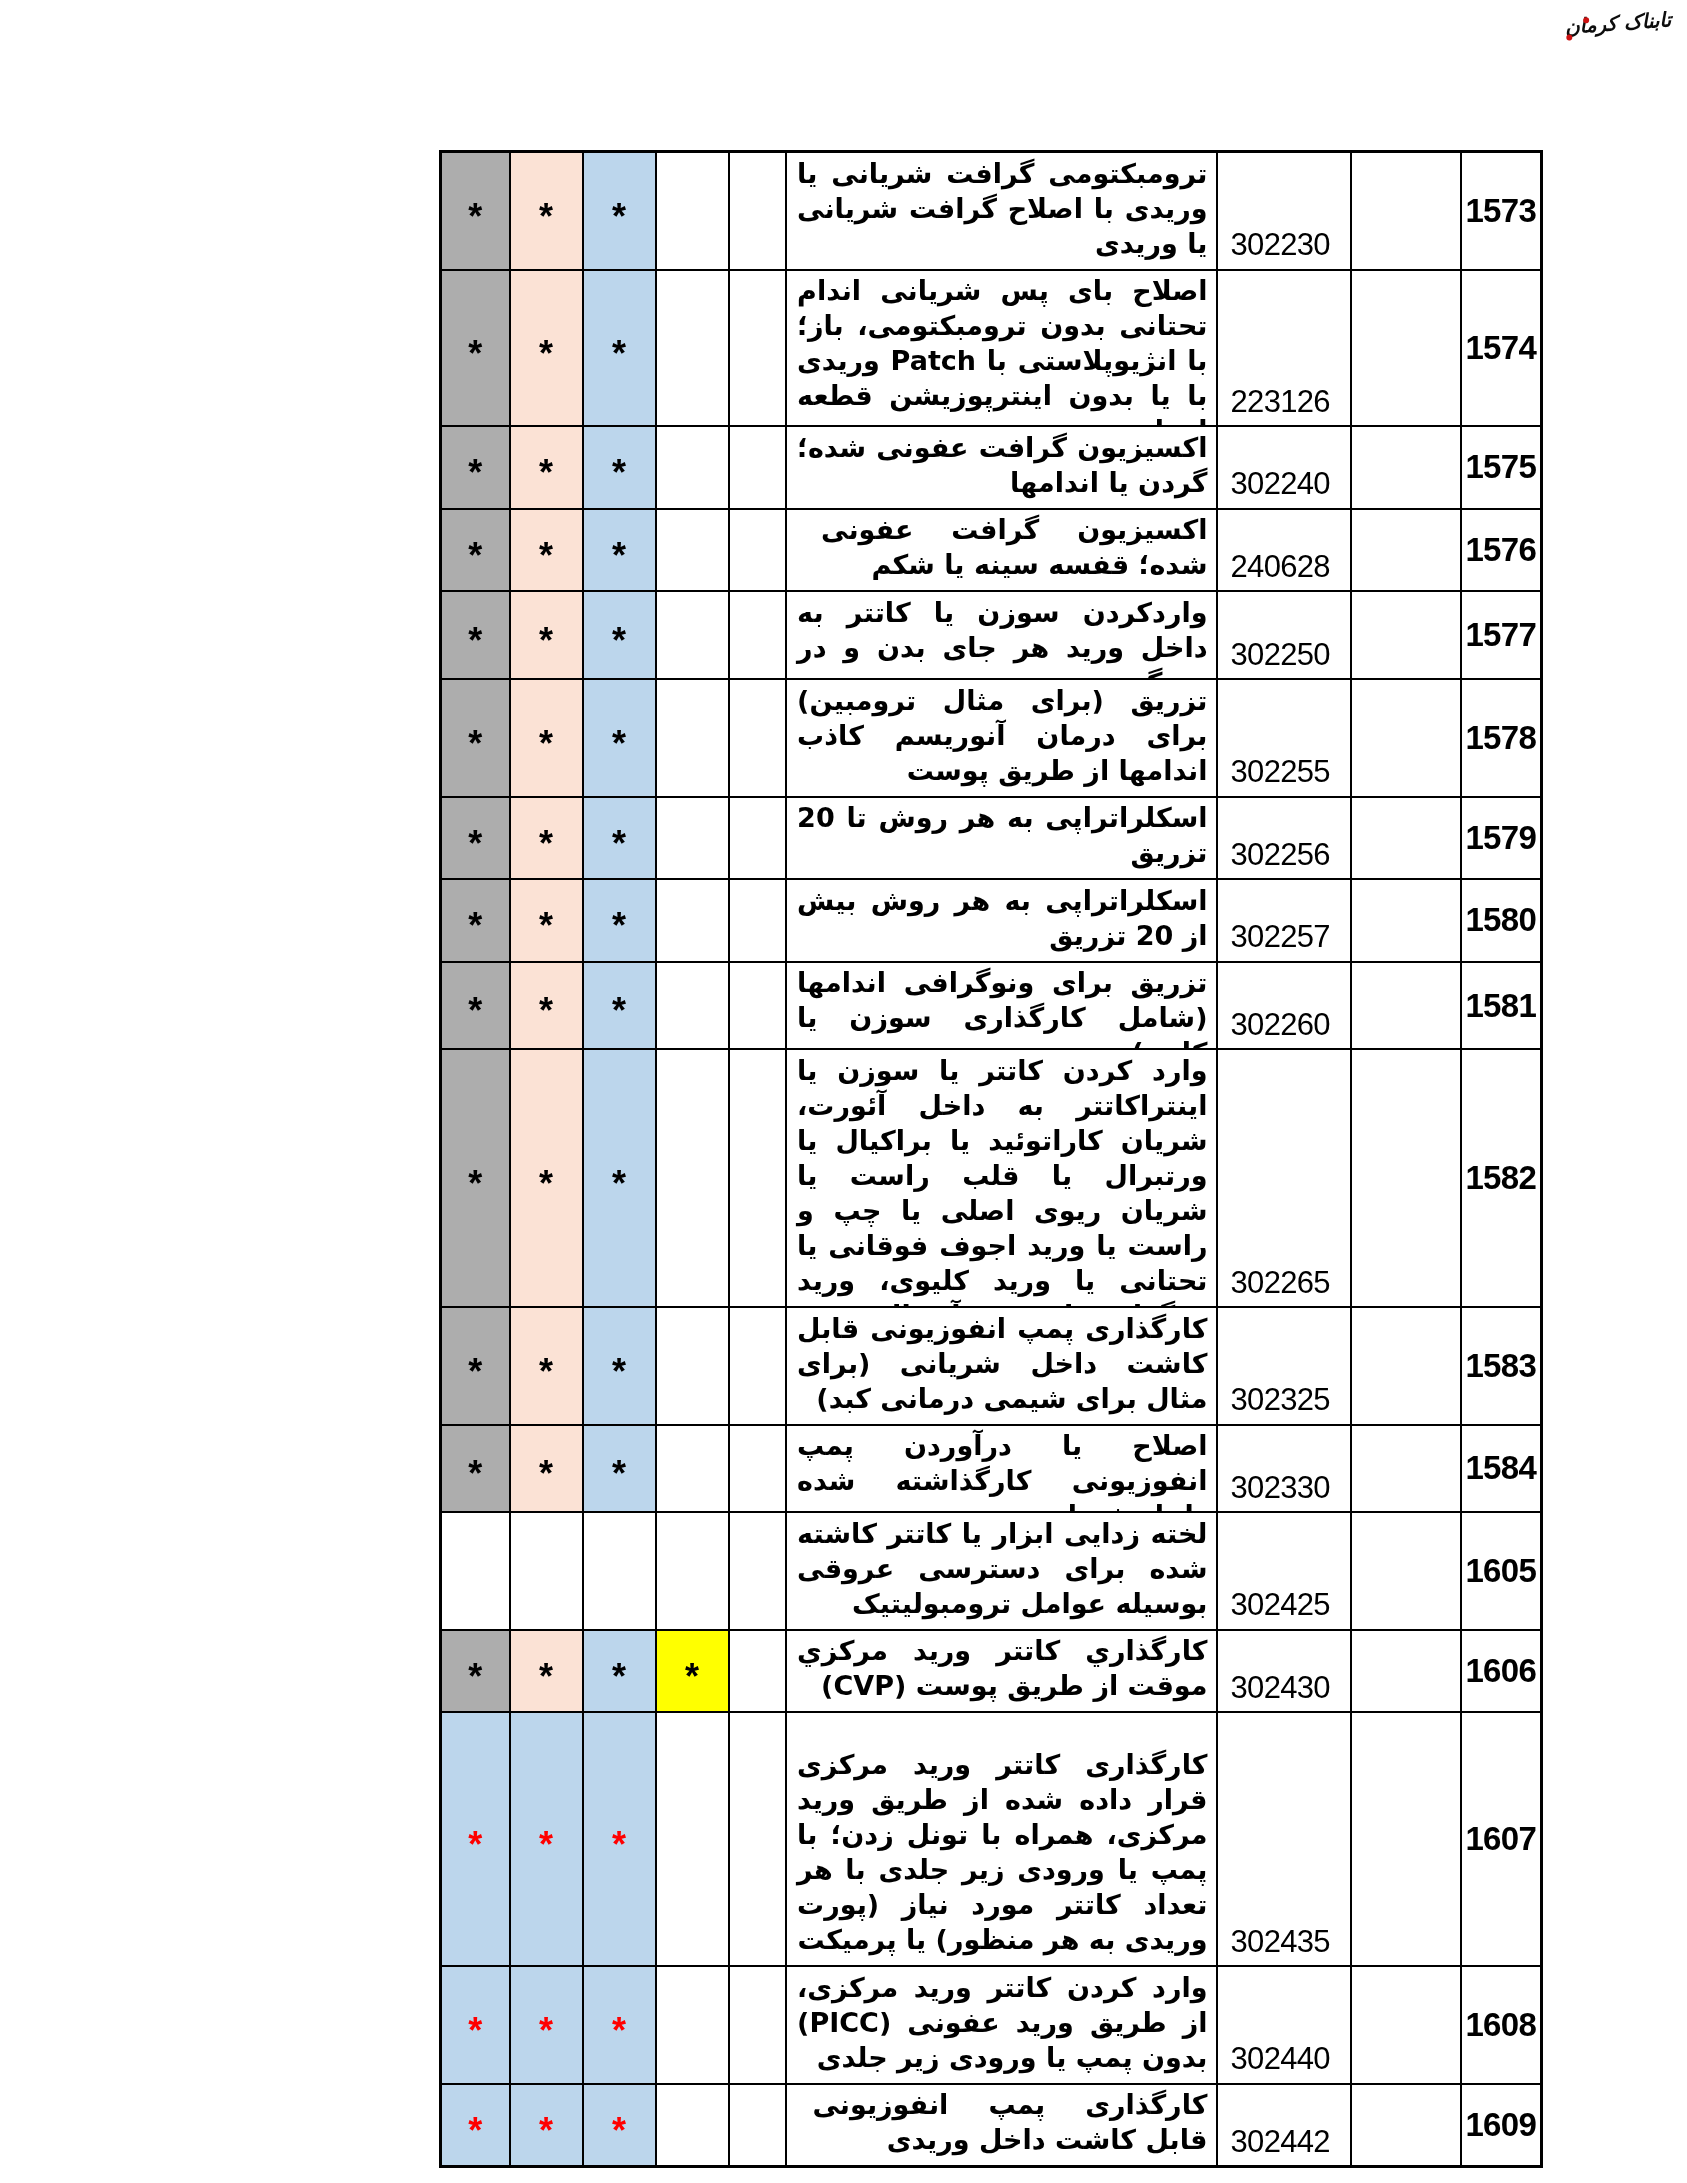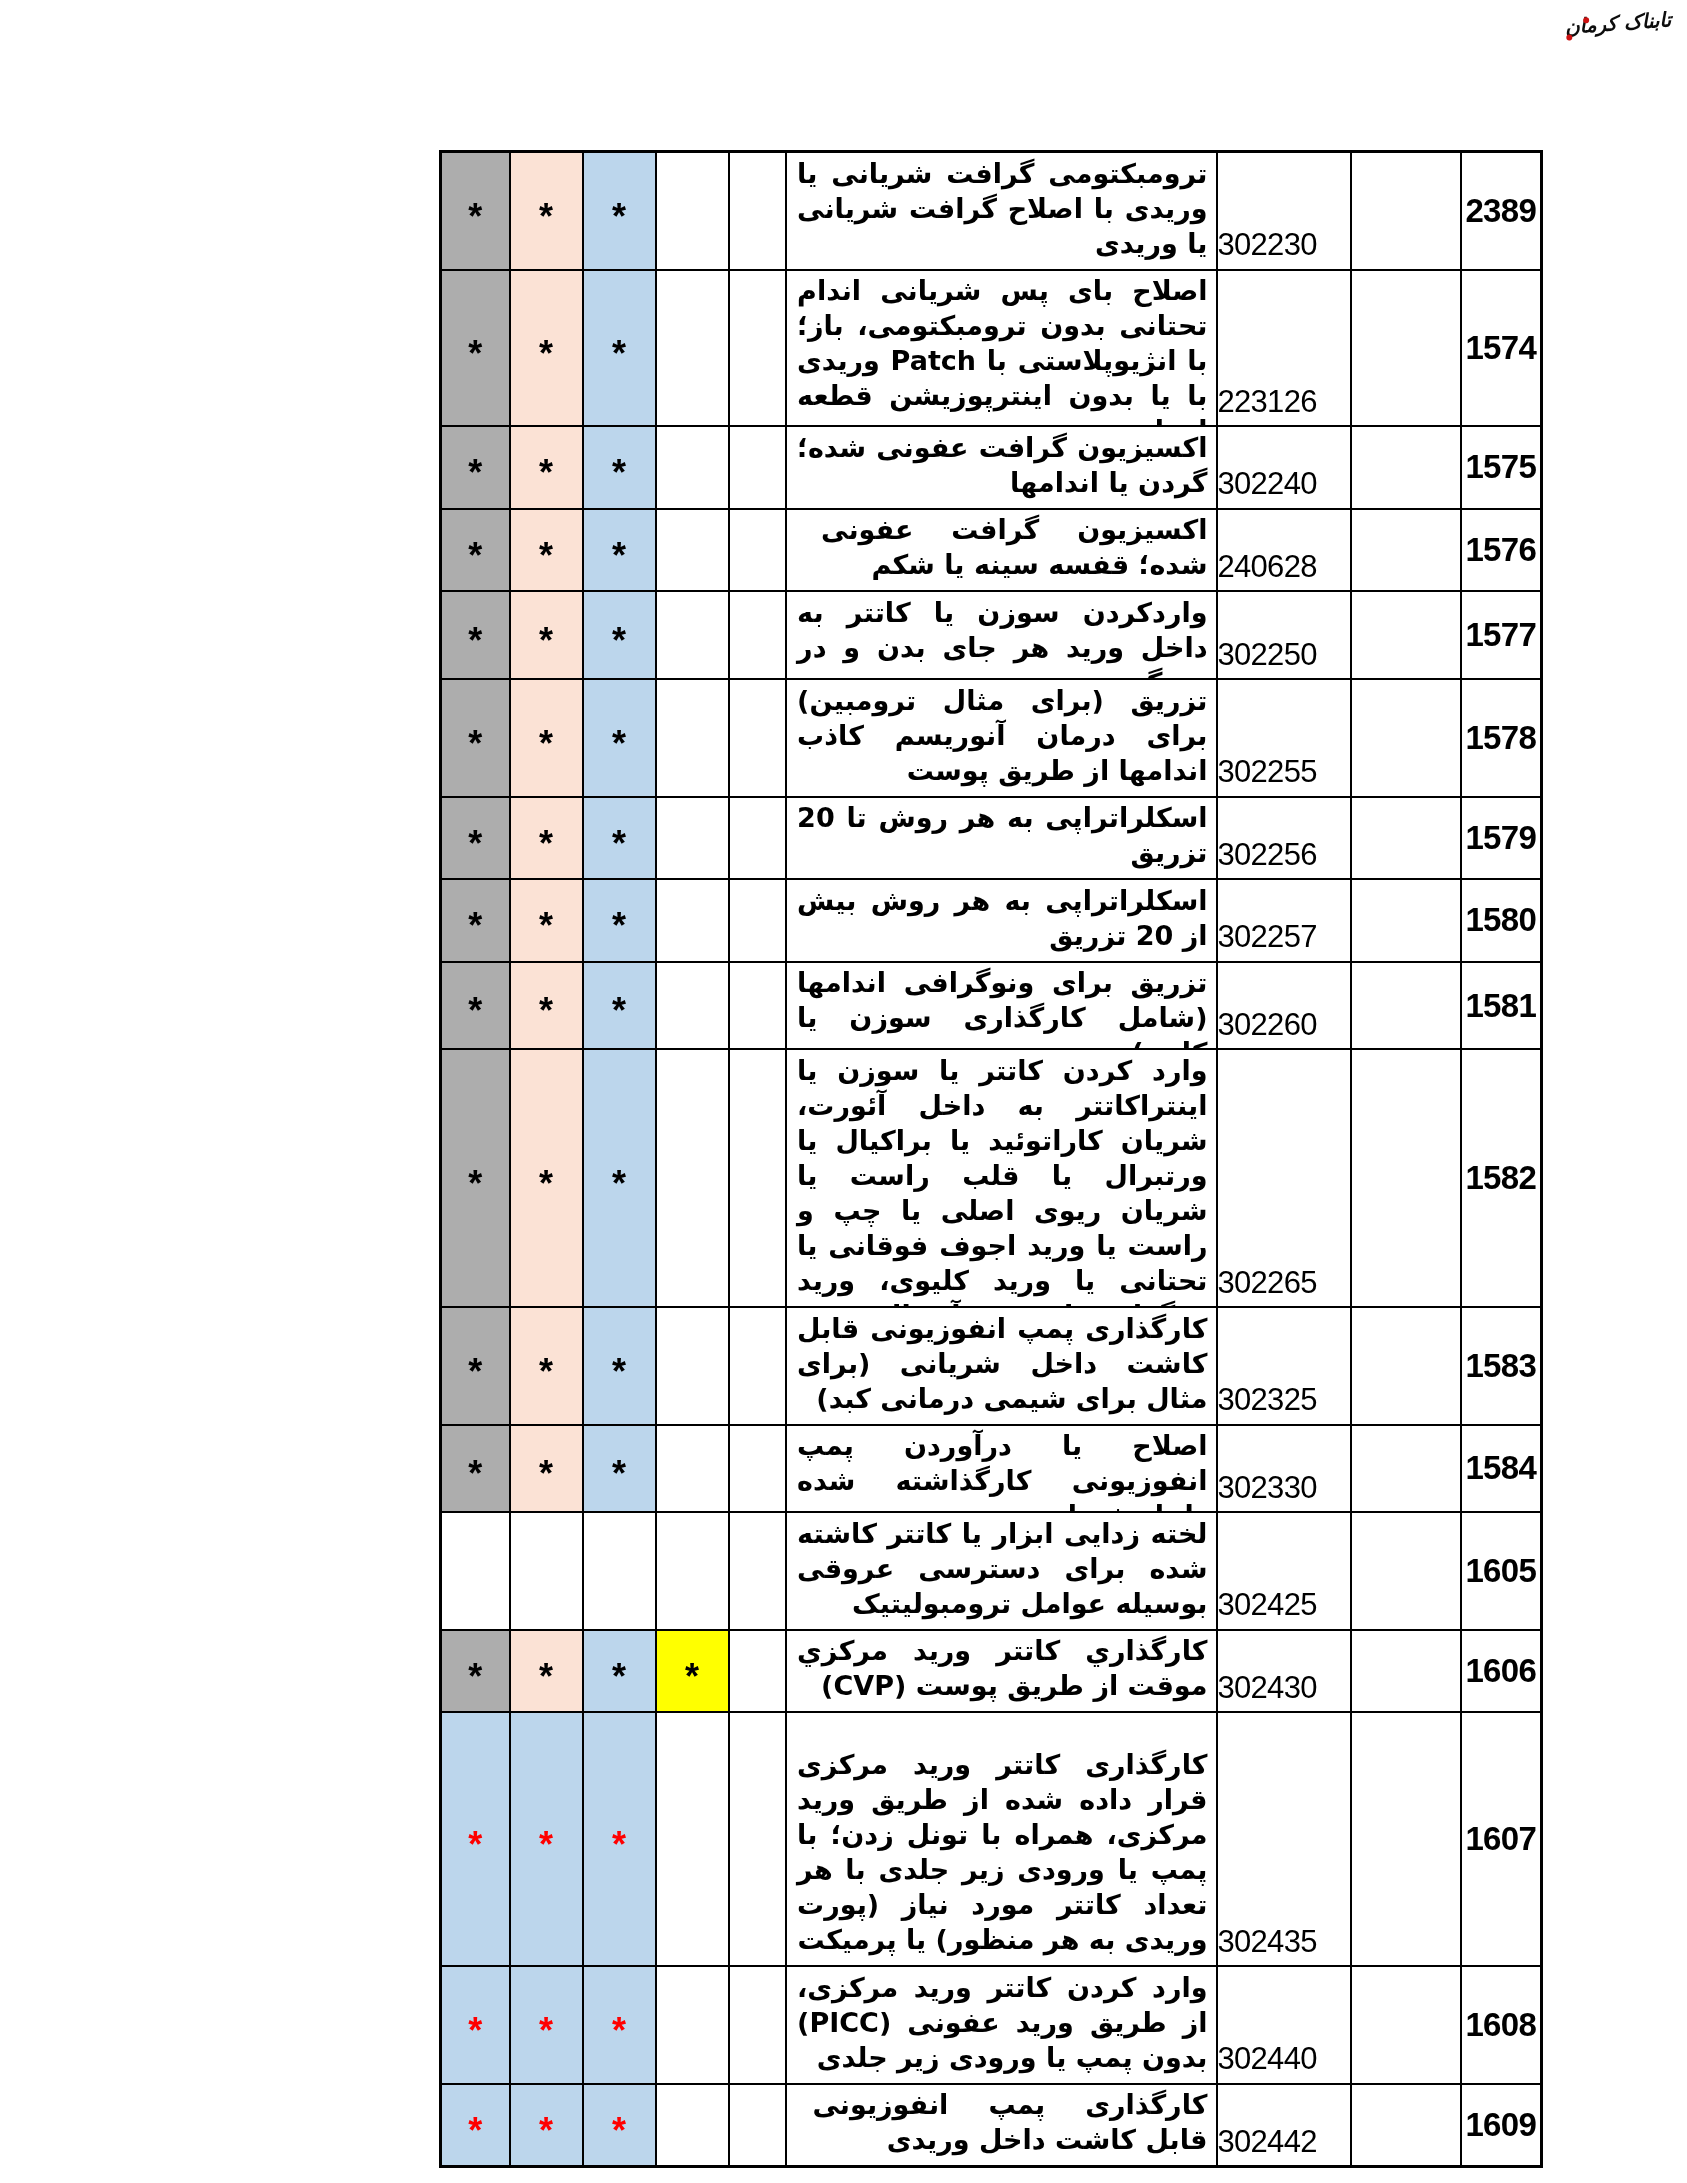--- a/index.html
+++ b/index.html
@@ -34,21 +34,21 @@
   .mark{
     display:inline-block;font-size:36px;font-weight:bold;line-height:13.2px;
     position:relative;top:9.3px;font-family:"Liberation Sans","DejaVu Sans",sans-serif;
   }
   td.desc-cell{vertical-align:bottom;}
   .desc-text{
     direction:rtl;unicode-bidi:plaintext;text-align:justify;
     font-weight:bold;font-size:27px;line-height:35px;
     padding:2.6px 8px 8px 10.6px;overflow:hidden;
   }
-  td.code-cell{vertical-align:bottom;text-align:left;}
+  td.code-cell{vertical-align:bottom;text-align:center;}
   .code-text{
     display:inline-block;font-family:"Liberation Sans","DejaVu Sans",sans-serif;
     font-size:31px;font-weight:400;letter-spacing:-0.7px;
     padding:0 6.6px 5.3px 0;
   }
   td.rowno-cell{text-align:center;vertical-align:middle;}
   .rowno-text{
     font-family:"Liberation Sans","DejaVu Sans",sans-serif;
     font-weight:bold;font-size:33px;letter-spacing:-0.7px;
   }
@@ -82,21 +82,21 @@
     <td class="star-cell"><span class="mark"></span></td>
     <td class="spacer-cell"></td>
     <td class="desc-cell">
       <div class="desc-text" style="max-height: 107px;">ترومبکتومی گرافت شریانی یا وریدی با اصلاح گرافت شریانی یا وریدی</div>
     </td>
     <td class="code-cell">
       <span class="code-text">302230</span>
     </td>
     <td class="spacer-cell"></td>
     <td class="rowno-cell">
-      <span class="rowno-text">2389</span>
+      <span class="rowno-text">1573</span>
     </td>
   </tr>
       <tr style="height: 147px;">
     <td class="star-cell" style="background: rgb(173, 173, 173);"><span class="mark" style="color: rgb(0, 0, 0);">*</span></td>
     <td class="star-cell" style="background: rgb(251, 226, 213);"><span class="mark" style="color: rgb(0, 0, 0);">*</span></td>
     <td class="star-cell" style="background: rgb(188, 214, 236);"><span class="mark" style="color: rgb(0, 0, 0);">*</span></td>
     <td class="star-cell"><span class="mark"></span></td>
     <td class="spacer-cell"></td>
     <td class="desc-cell">
       <div class="desc-text" style="max-height: 144px;">اصلاح بای پس شریانی اندام تحتانی بدون ترومبکتومی، باز؛ با انژیوپلاستی با Patch وریدی با یا بدون اینترپوزیشن قطعه ای از ورید</div>

